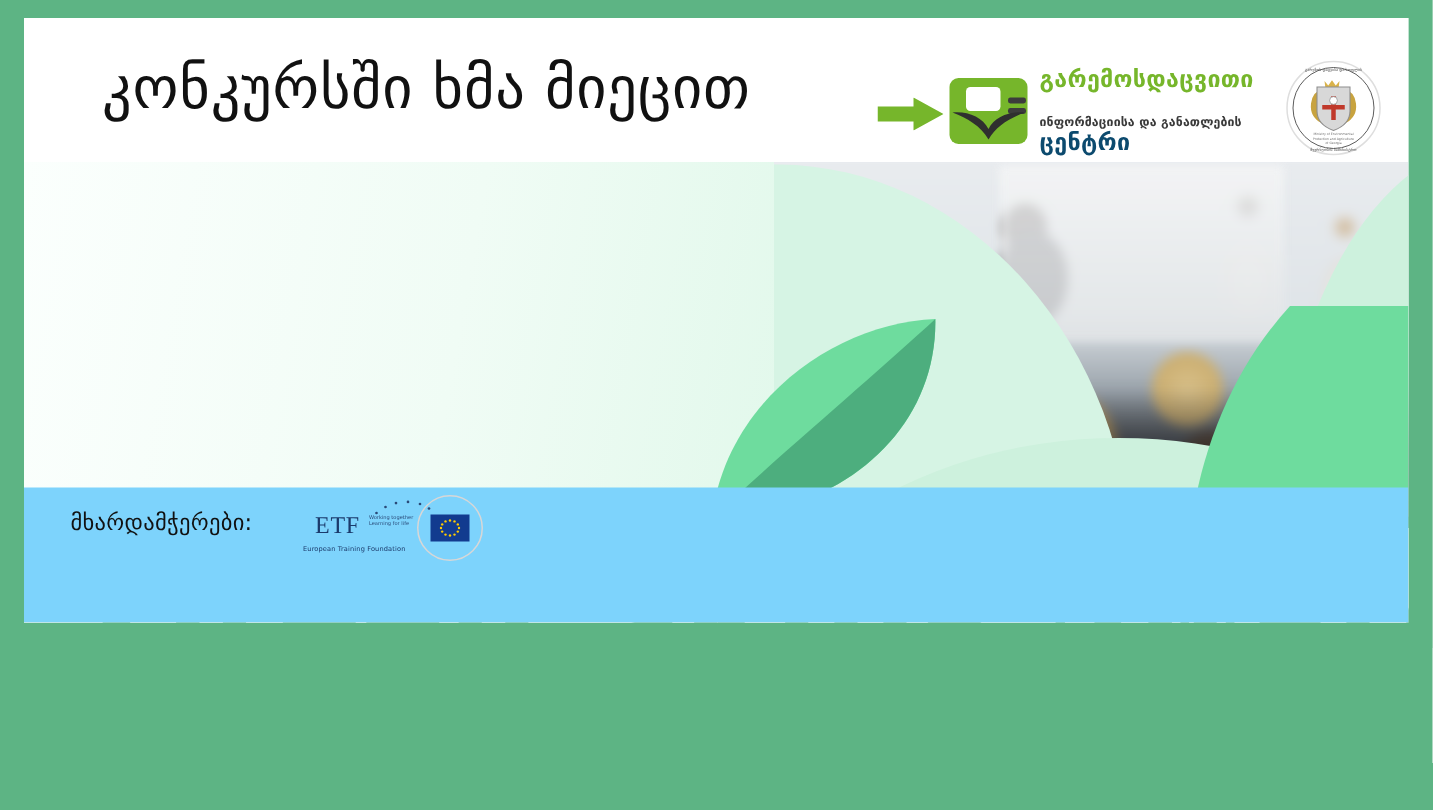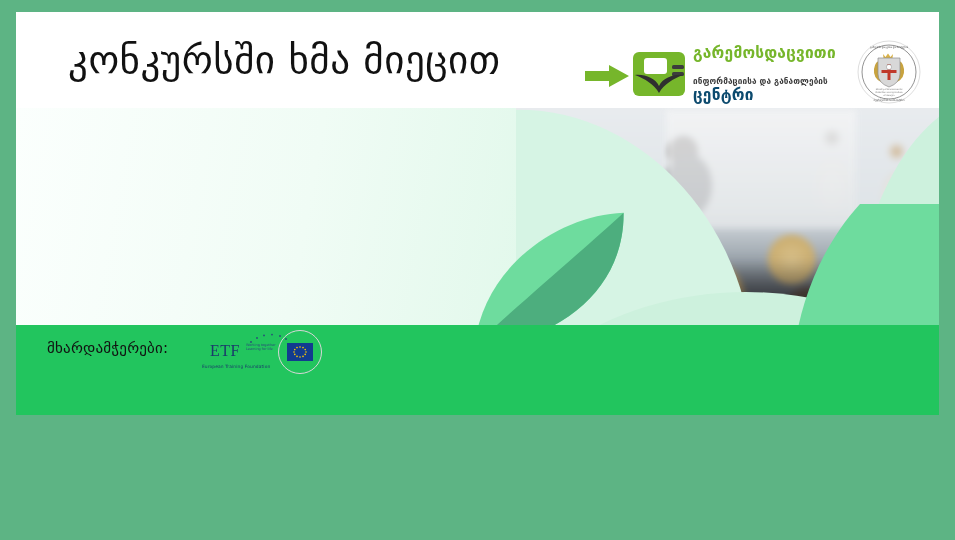--- a/index.html
+++ b/index.html
@@ -116,21 +116,21 @@
   }
   .title{
     position:absolute;left:48px;top:6px;width:860px;text-align:center;
     font-family:"DejaVu Serif","Liberation Serif",serif;
     font-weight:bold;font-size:89px;line-height:100px;
     color:#5BB189;letter-spacing:-1px;white-space:nowrap;
   }
 
   
   .footer{
-    position:absolute;left:0;bottom:0;width:100%;height:90px;background:#22c55e;
+    position:absolute;left:0;bottom:0;width:100%;height:90px;background:#7dd3fc;
   }
   .supporters-label{
     position:absolute;left:31px;top:14px;
     font-size:15px;color:#111;letter-spacing:.2px;white-space:nowrap;
   }
   .etf{
     position:absolute;left:186px;top:6px;width:92px;height:42px;
   }
   .etf-main{
     position:absolute;left:8px;top:11px;

